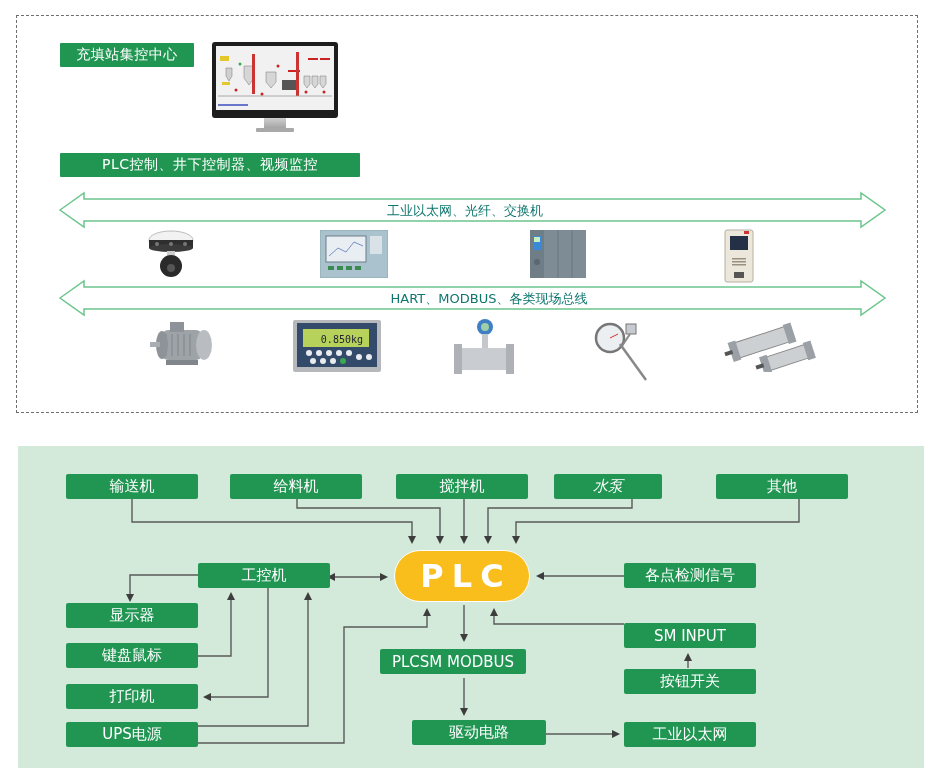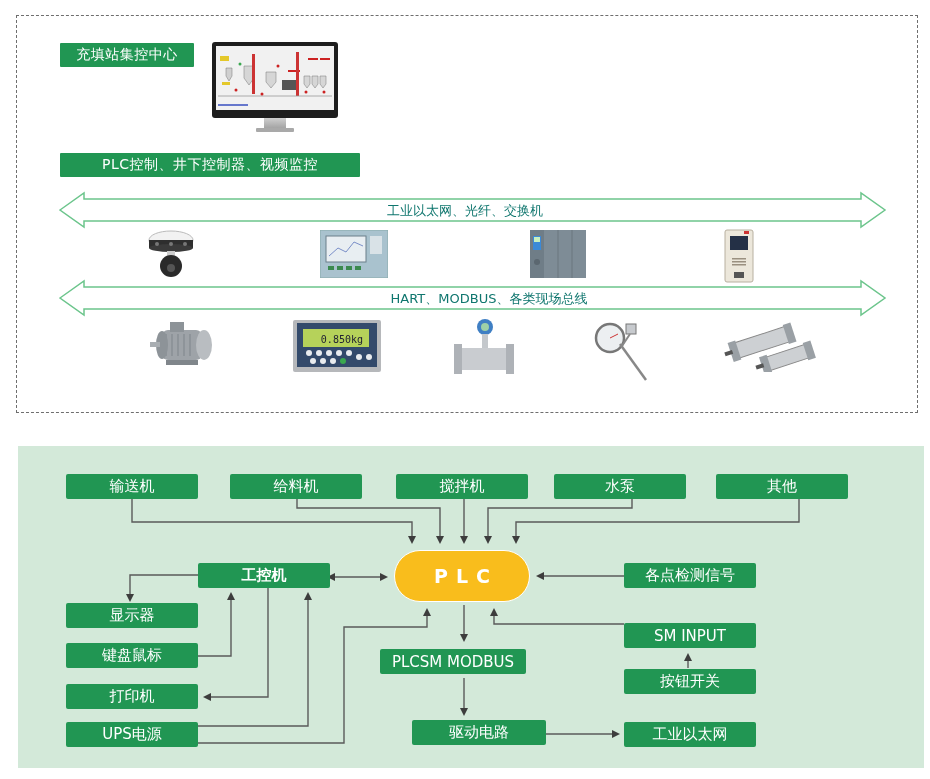--- a/index.html
+++ b/index.html
@@ -30,21 +30,21 @@
   .device { position: absolute; }
 
   
   .bottom-panel { position: absolute; left: 18px; top: 446px; width: 906px; height: 322px;
                   background: #d3e9d9; }
   .box { position: absolute; background: #219653; color: #fff; font-size: 15px;
          display: flex; align-items: center; justify-content: center;
          border-radius: 2px; white-space: nowrap; }
   .plc { position: absolute; left: 394px; top: 550px; width: 136px; height: 52px;
          background: #f9bd1c; border-radius: 26px; border: 1px solid #fff; box-sizing: border-box;
-         color: #fff; font-weight: bold; font-size: 19px; letter-spacing: 8px;
+         color: #fff; font-weight: bold; font-size: 32px; letter-spacing: 8px;
          display: flex; align-items: center; justify-content: center; padding-left: 8px; }
   .flow-svg { position: absolute; left: 0; top: 0; pointer-events: none; }
 </style>
 </head>
 <body>
 
 <div class="top-panel"></div>
 
 <div class="tag" style="left:60px; top:43px; width:134px; height:24px;">充填站集控中心</div>
 
@@ -254,26 +254,26 @@
 
     <path d="M464 678 L464 714" marker-end="url(#ah)"></path>
 
     <path d="M531 734 L618 734" marker-end="url(#ah)"></path>
   </g>
 </svg>
 
 <div class="box" style="left:66px;  top:474px; width:132px; height:25px;">输送机</div>
 <div class="box" style="left:230px; top:474px; width:132px; height:25px;">给料机</div>
 <div class="box" style="left:396px; top:474px; width:132px; height:25px;">搅拌机</div>
-<div class="box" style="left:554px; top:474px; width:132px; height:25px;">水泵</div>
+<div class="box" style="left:554px; top:474px; width:108px; height:25px;font-style:italic;">水泵</div>
 <div class="box" style="left:716px; top:474px; width:132px; height:25px;">其他</div>
 
 <div class="plc">PLC</div>
 
-<div class="box" style="left:198px; top:563px; width:132px; height:25px;font-weight:bold;">工控机</div>
+<div class="box" style="left:198px; top:563px; width:132px; height:25px;">工控机</div>
 
 <div class="box" style="left:66px; top:603px; width:132px; height:25px;">显示器</div>
 <div class="box" style="left:66px; top:643px; width:132px; height:25px;">键盘鼠标</div>
 <div class="box" style="left:66px; top:684px; width:132px; height:25px;">打印机</div>
 <div class="box" style="left:66px; top:722px; width:132px; height:25px;">UPS电源</div>
 
 <div class="box" style="left:624px; top:563px; width:132px; height:25px;">各点检测信号</div>
 <div class="box" style="left:624px; top:623px; width:132px; height:25px;">SM INPUT</div>
 <div class="box" style="left:624px; top:669px; width:132px; height:25px;">按钮开关</div>
 <div class="box" style="left:624px; top:722px; width:132px; height:25px;">工业以太网</div>

